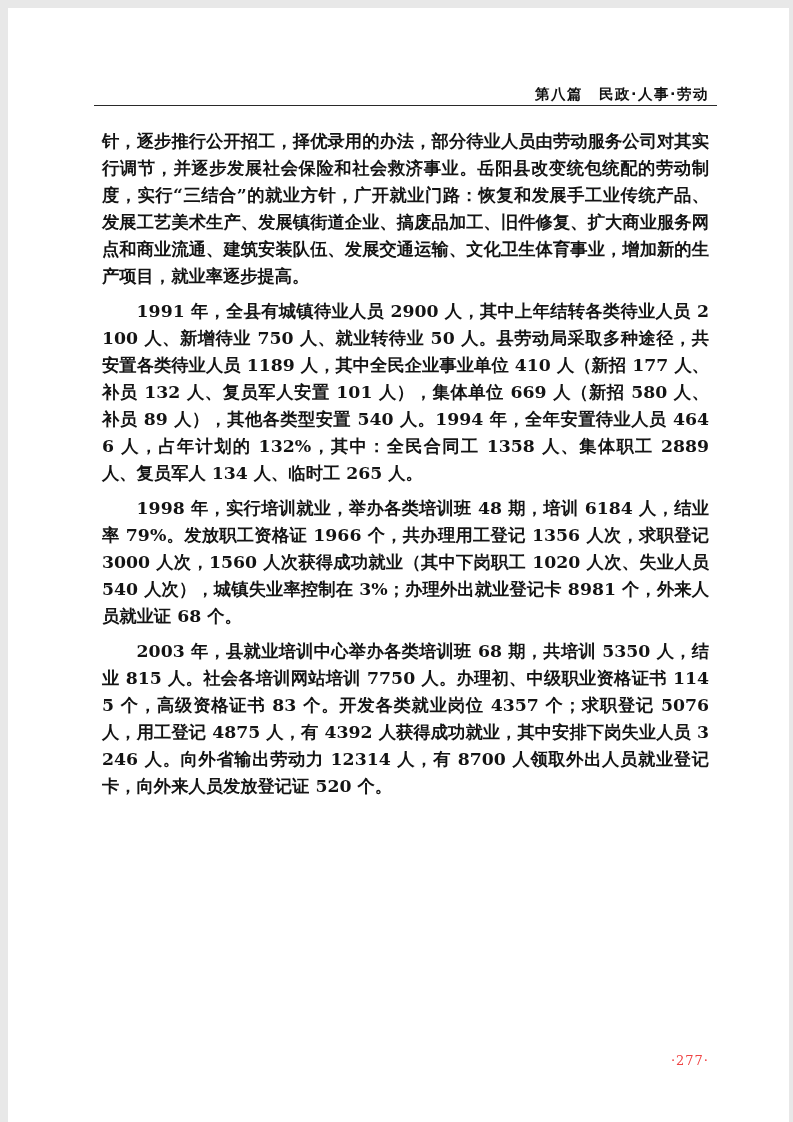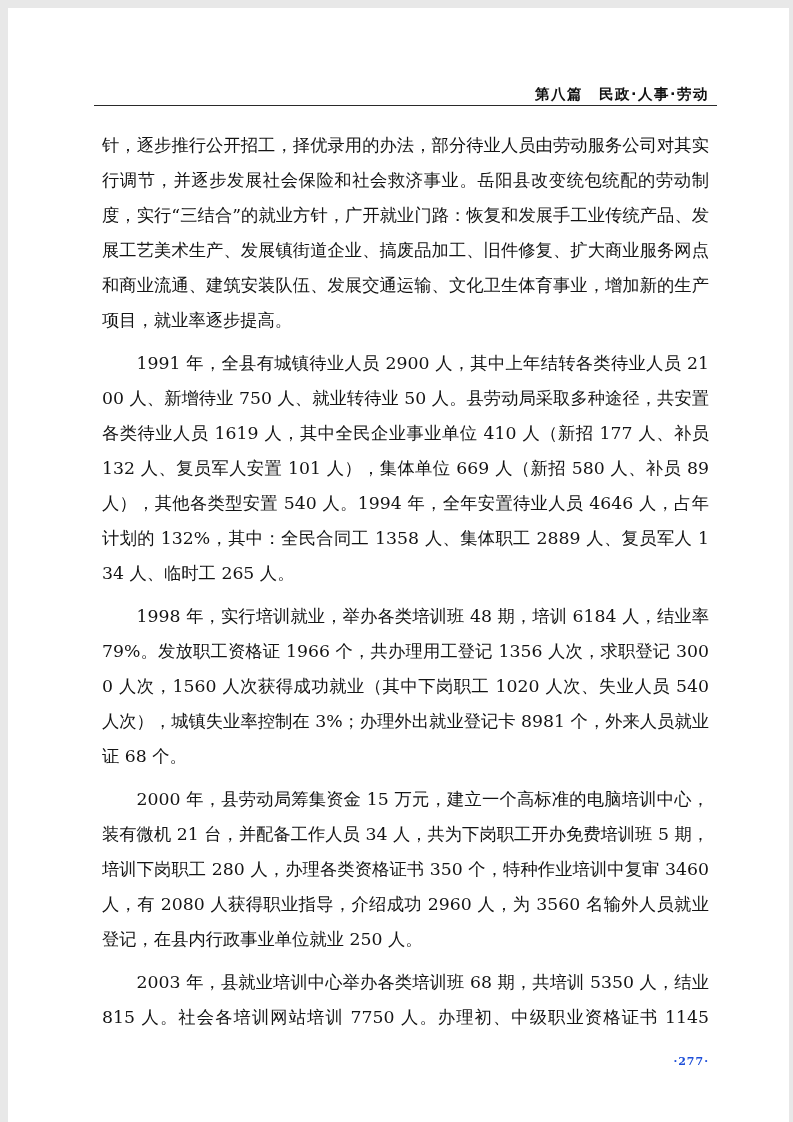--- a/index.html
+++ b/index.html
@@ -37,61 +37,60 @@
     border: none;
     border-top: 1.6px solid #2a2a2a;
   }
   .body-text {
     position: absolute;
     top: 112px;
     left: 86px;
     right: 84px;
     bottom: 90px;
     font-size: 17.3px;
-    line-height: 35px;
+    line-height: 27px;
     text-align: justify;
     overflow: hidden;
+    font-weight: bold;
   }
   .body-text p {
     text-indent: 2em;
     word-break: break-all;
   }
   .body-text p.continuation {
     text-indent: 0;
   }
   .footer {
     position: absolute;
     left: 86px;
     right: 84px;
     top: 1038px;
     text-align: right;
   }
   .page-number {
-    font-size: 11px;
+    font-size: 13px;
     letter-spacing: 1px;
-    color: #1d4ed8;
-    font-weight: bold;
+    color: #ef4444;
   }
 </style>
 </head>
 <body>
 
 <div class="page">
 
   <div class="header">
     <span class="header-title">第八篇　民政·人事·劳动</span>
   </div>
 
   <hr class="header-rule">
 
   <div class="body-text">
     <p class="continuation">针，逐步推行公开招工，择优录用的办法，部分待业人员由劳动服务公司对其实行调节，并逐步发展社会保险和社会救济事业。岳阳县改变统包统配的劳动制度，实行“三结合”的就业方针，广开就业门路：恢复和发展手工业传统产品、发展工艺美术生产、发展镇街道企业、搞废品加工、旧件修复、扩大商业服务网点和商业流通、建筑安装队伍、发展交通运输、文化卫生体育事业，增加新的生产项目，就业率逐步提高。</p>
-    <p>1991 年，全县有城镇待业人员 2900 人，其中上年结转各类待业人员 2100 人、新增待业 750 人、就业转待业 50 人。县劳动局采取多种途径，共安置各类待业人员 1619 人，其中全民企业事业单位 410 人（新招 177 人、补员 132 人、复员军人安置 101 人），集体单位 669 人（新招 580 人、补员 89 人），其他各类型安置 540 人。1994 年，全年安置待业人员 4646 人，占年计划的 132%，其中：全民合同工 1358 人、集体职工 2889 人、复员军人 134 人、临时工 265 人。</p>
+    <p>1991 年，全县有城镇待业人员 2900 人，其中上年结转各类待业人员 2100 人、新增待业 750 人、就业转待业 50 人。县劳动局采取多种途径，共安置各类待业人员 1189 人，其中全民企业事业单位 410 人（新招 177 人、补员 132 人、复员军人安置 101 人），集体单位 669 人（新招 580 人、补员 89 人），其他各类型安置 540 人。1994 年，全年安置待业人员 4646 人，占年计划的 132%，其中：全民合同工 1358 人、集体职工 2889 人、复员军人 134 人、临时工 265 人。</p>
     <p>1998 年，实行培训就业，举办各类培训班 48 期，培训 6184 人，结业率 79%。发放职工资格证 1966 个，共办理用工登记 1356 人次，求职登记 3000 人次，1560 人次获得成功就业（其中下岗职工 1020 人次、失业人员 540 人次），城镇失业率控制在 3%；办理外出就业登记卡 8981 个，外来人员就业证 68 个。</p>
-    <p>2000 年，县劳动局筹集资金 15 万元，建立一个高标准的电脑培训中心，装有微机 21 台，并配备工作人员 34 人，共为下岗职工开办免费培训班 5 期，培训下岗职工 280 人，办理各类资格证书 350 个，特种作业培训中复审 3460 人，有 2080 人获得职业指导，介绍成功 2960 人，为 3560 名输外人员就业登记，在县内行政事业单位就业 250 人。</p>
     <p>2003 年，县就业培训中心举办各类培训班 68 期，共培训 5350 人，结业 815 人。社会各培训网站培训 7750 人。办理初、中级职业资格证书 1145 个，高级资格证书 83 个。开发各类就业岗位 4357 个；求职登记 5076 人，用工登记 4875 人，有 4392 人获得成功就业，其中安排下岗失业人员 3246 人。向外省输出劳动力 12314 人，有 8700 人领取外出人员就业登记卡，向外来人员发放登记证 520 个。</p>
 
   </div>
 
   <div class="footer">
     <span class="page-number">·277·</span>
   </div>
 
 </div>
 

